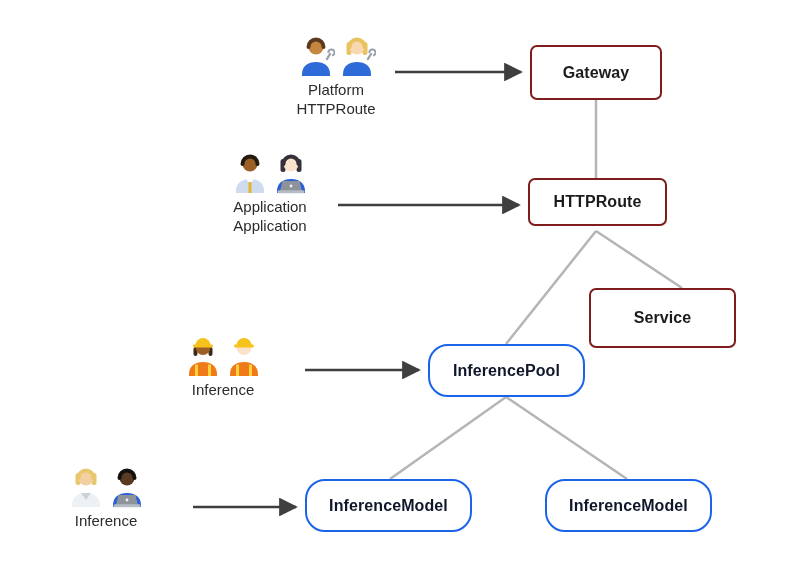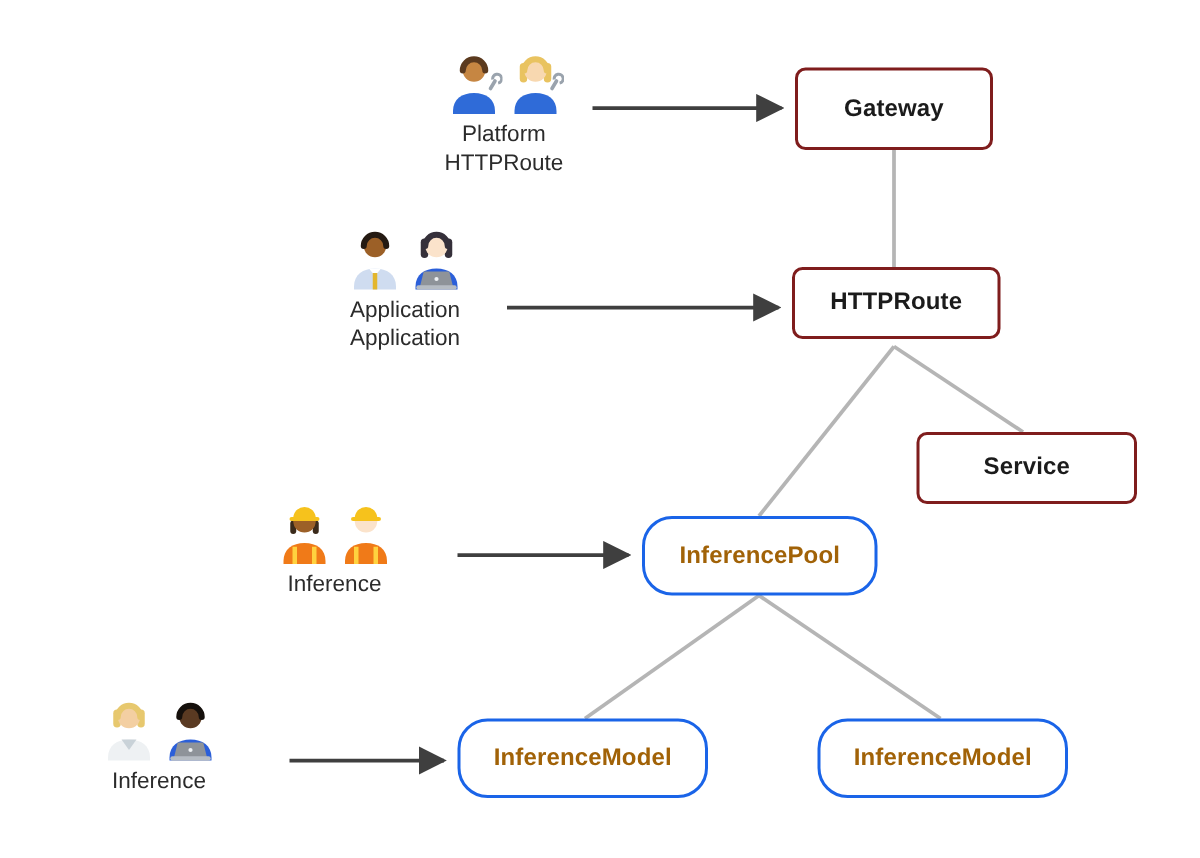--- a/index.html
+++ b/index.html
@@ -7,21 +7,21 @@
     position:relative;width:800px;height:572px;background:#ffffff;
     font-family:"Liberation Sans",sans-serif;overflow:hidden;
   }
   .wires{position:absolute;left:0;top:0;width:800px;height:572px;}
   .node{
     position:absolute;display:flex;align-items:center;justify-content:center;
     background:#ffffff;border:2px solid #7f1d1d;border-radius:7px;
     font-weight:700;font-size:16px;color:#1b1b1b;box-sizing:border-box;
     letter-spacing:.1px;
   }
-  .node.accent{border-color:#1a64e8;color:#a16207;border-radius:20px;}
+  .node.accent{border-color:#1a64e8;color:#0f172a;border-radius:20px;}
   .actor{position:absolute;width:180px;text-align:center;}
   .icons{display:flex;justify-content:center;gap:3px;height:42px;}
   .alabel{margin-top:3px;font-size:15px;line-height:19px;color:#2b2b2b;}
 </style>
 </head>
 <body>
 
 <div class="canvas">
 
   <svg class="wires" viewBox="0 0 800 572">
@@ -38,21 +38,21 @@
     <path d="M506 397 L627 479" stroke="#b5b5b5" stroke-width="2.5" fill="none"></path>
 
     <path d="M395 72 L521 72" stroke="#3f3f3f" stroke-width="2.5" fill="none" marker-end="url(#arrow)"></path>
     <path d="M338 205 L519 205" stroke="#3f3f3f" stroke-width="2.5" fill="none" marker-end="url(#arrow)"></path>
     <path d="M305 370 L419 370" stroke="#3f3f3f" stroke-width="2.5" fill="none" marker-end="url(#arrow)"></path>
     <path d="M193 507 L296 507" stroke="#3f3f3f" stroke-width="2.5" fill="none" marker-end="url(#arrow)"></path>
   </svg>
 
   <div class="node" style="left:530px;top:45px;width:132px;height:55px">Gateway</div>
   <div class="node" style="left:528px;top:178px;width:139px;height:48px">HTTPRoute</div>
-  <div class="node" style="left:611px;top:288px;width:147px;height:48px">Service</div>
+  <div class="node" style="left:589px;top:288px;width:147px;height:60px">Service</div>
   <div class="node accent" style="left:428px;top:344px;width:157px;height:53px">InferencePool</div>
   <div class="node accent" style="left:305px;top:479px;width:167px;height:53px">InferenceModel</div>
   <div class="node accent" style="left:545px;top:479px;width:167px;height:53px">InferenceModel</div>
 
   <div class="actor" style="left:246px;top:35px">
     <div class="icons">
       <svg width="38" height="42" viewBox="0 0 38 42">
         <circle cx="19" cy="12" r="7.5" fill="#c68642"></circle>
         <path d="M11.5 12a7.5 7.5 0 0 1 15 0" fill="none" stroke="#5b3a1e" stroke-width="4" stroke-linecap="round"></path>
         <path d="M5 41v-2c0-8 6-12 14-12s14 4 14 12v2z" fill="#2f6bd8"></path>

